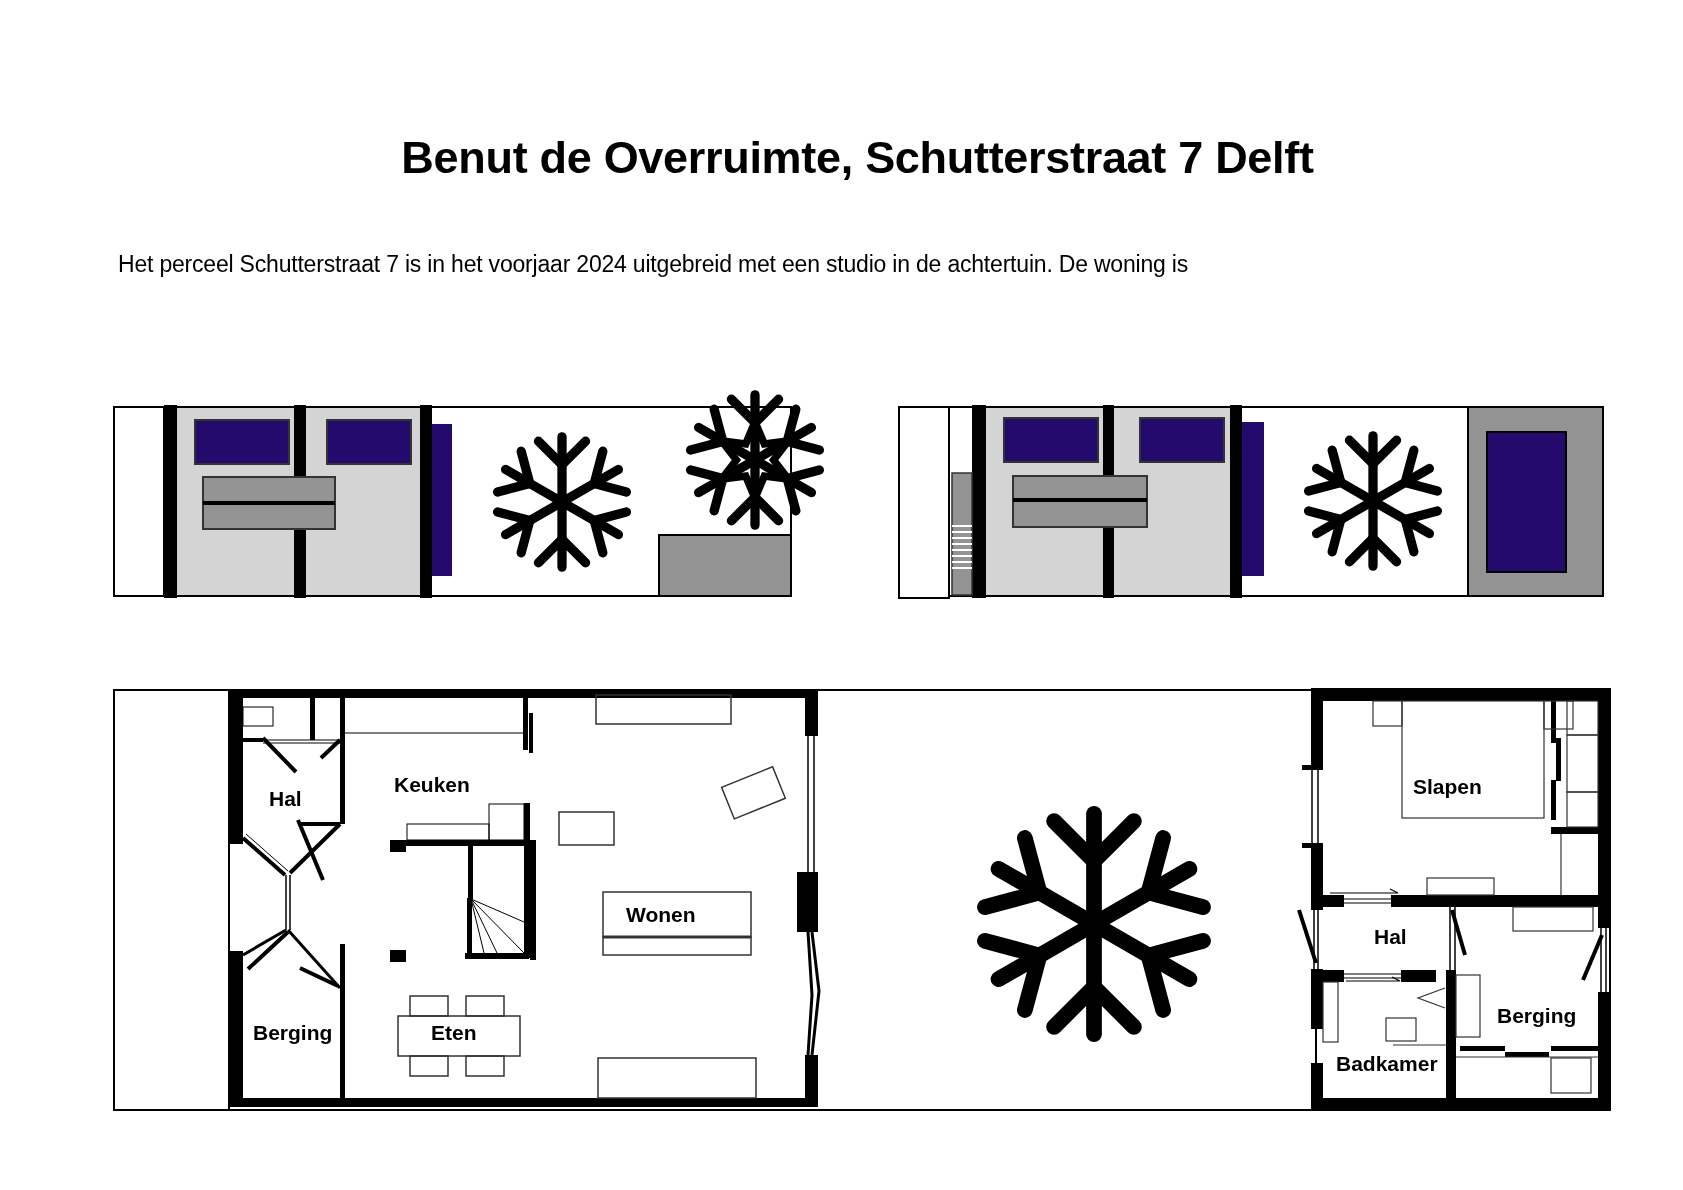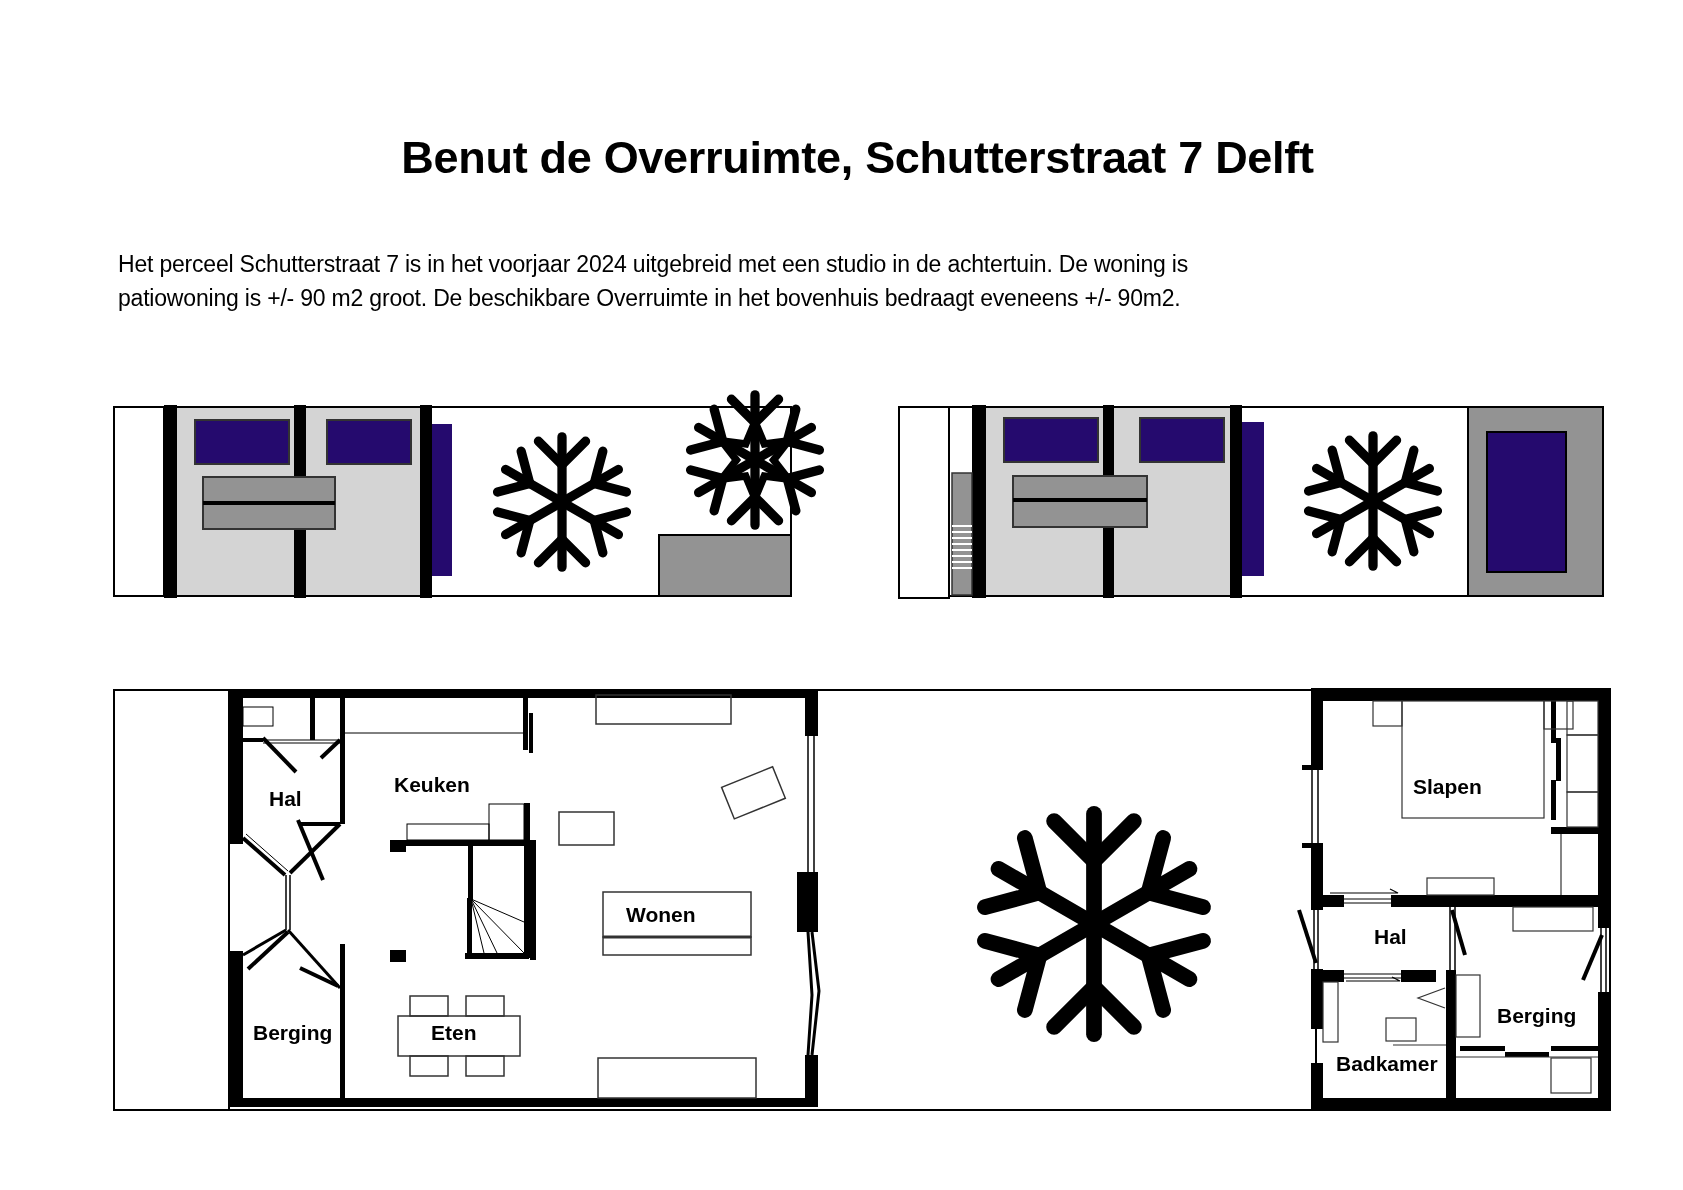--- a/index.html
+++ b/index.html
@@ -9,21 +9,20 @@
   .intro span { display: block; white-space: nowrap; }
   svg { position: absolute; left: 0; top: 0; }
   .lbl { font-family: "Liberation Sans", sans-serif; font-weight: bold; font-size: 21px; fill: #000; }
 </style>
 </head>
 <body>
 
 <h1 class="title">Benut de Overruimte, Schutterstraat 7 Delft</h1>
 <p class="intro">
   <span>Het perceel Schutterstraat 7 is in het voorjaar 2024 uitgebreid met een studio in de achtertuin. De woning is</span>
-  <span>patiowoning is +/- 90 m2 groot. De beschikbare Overruimte in het bovenhuis bedraagt eveneens +/- 90m2.</span>
 </p>
 
 <svg width="1683" height="1190" viewBox="0 0 1683 1190" xmlns="http://www.w3.org/2000/svg">
   <defs>
     <g id="flake">
 
       <g stroke="#000" stroke-linecap="round" fill="none">
         <g id="arm">
           <line x1="0" y1="0" x2="0" y2="-105"></line>
           <line x1="0" y1="-60" x2="-38" y2="-98"></line>

